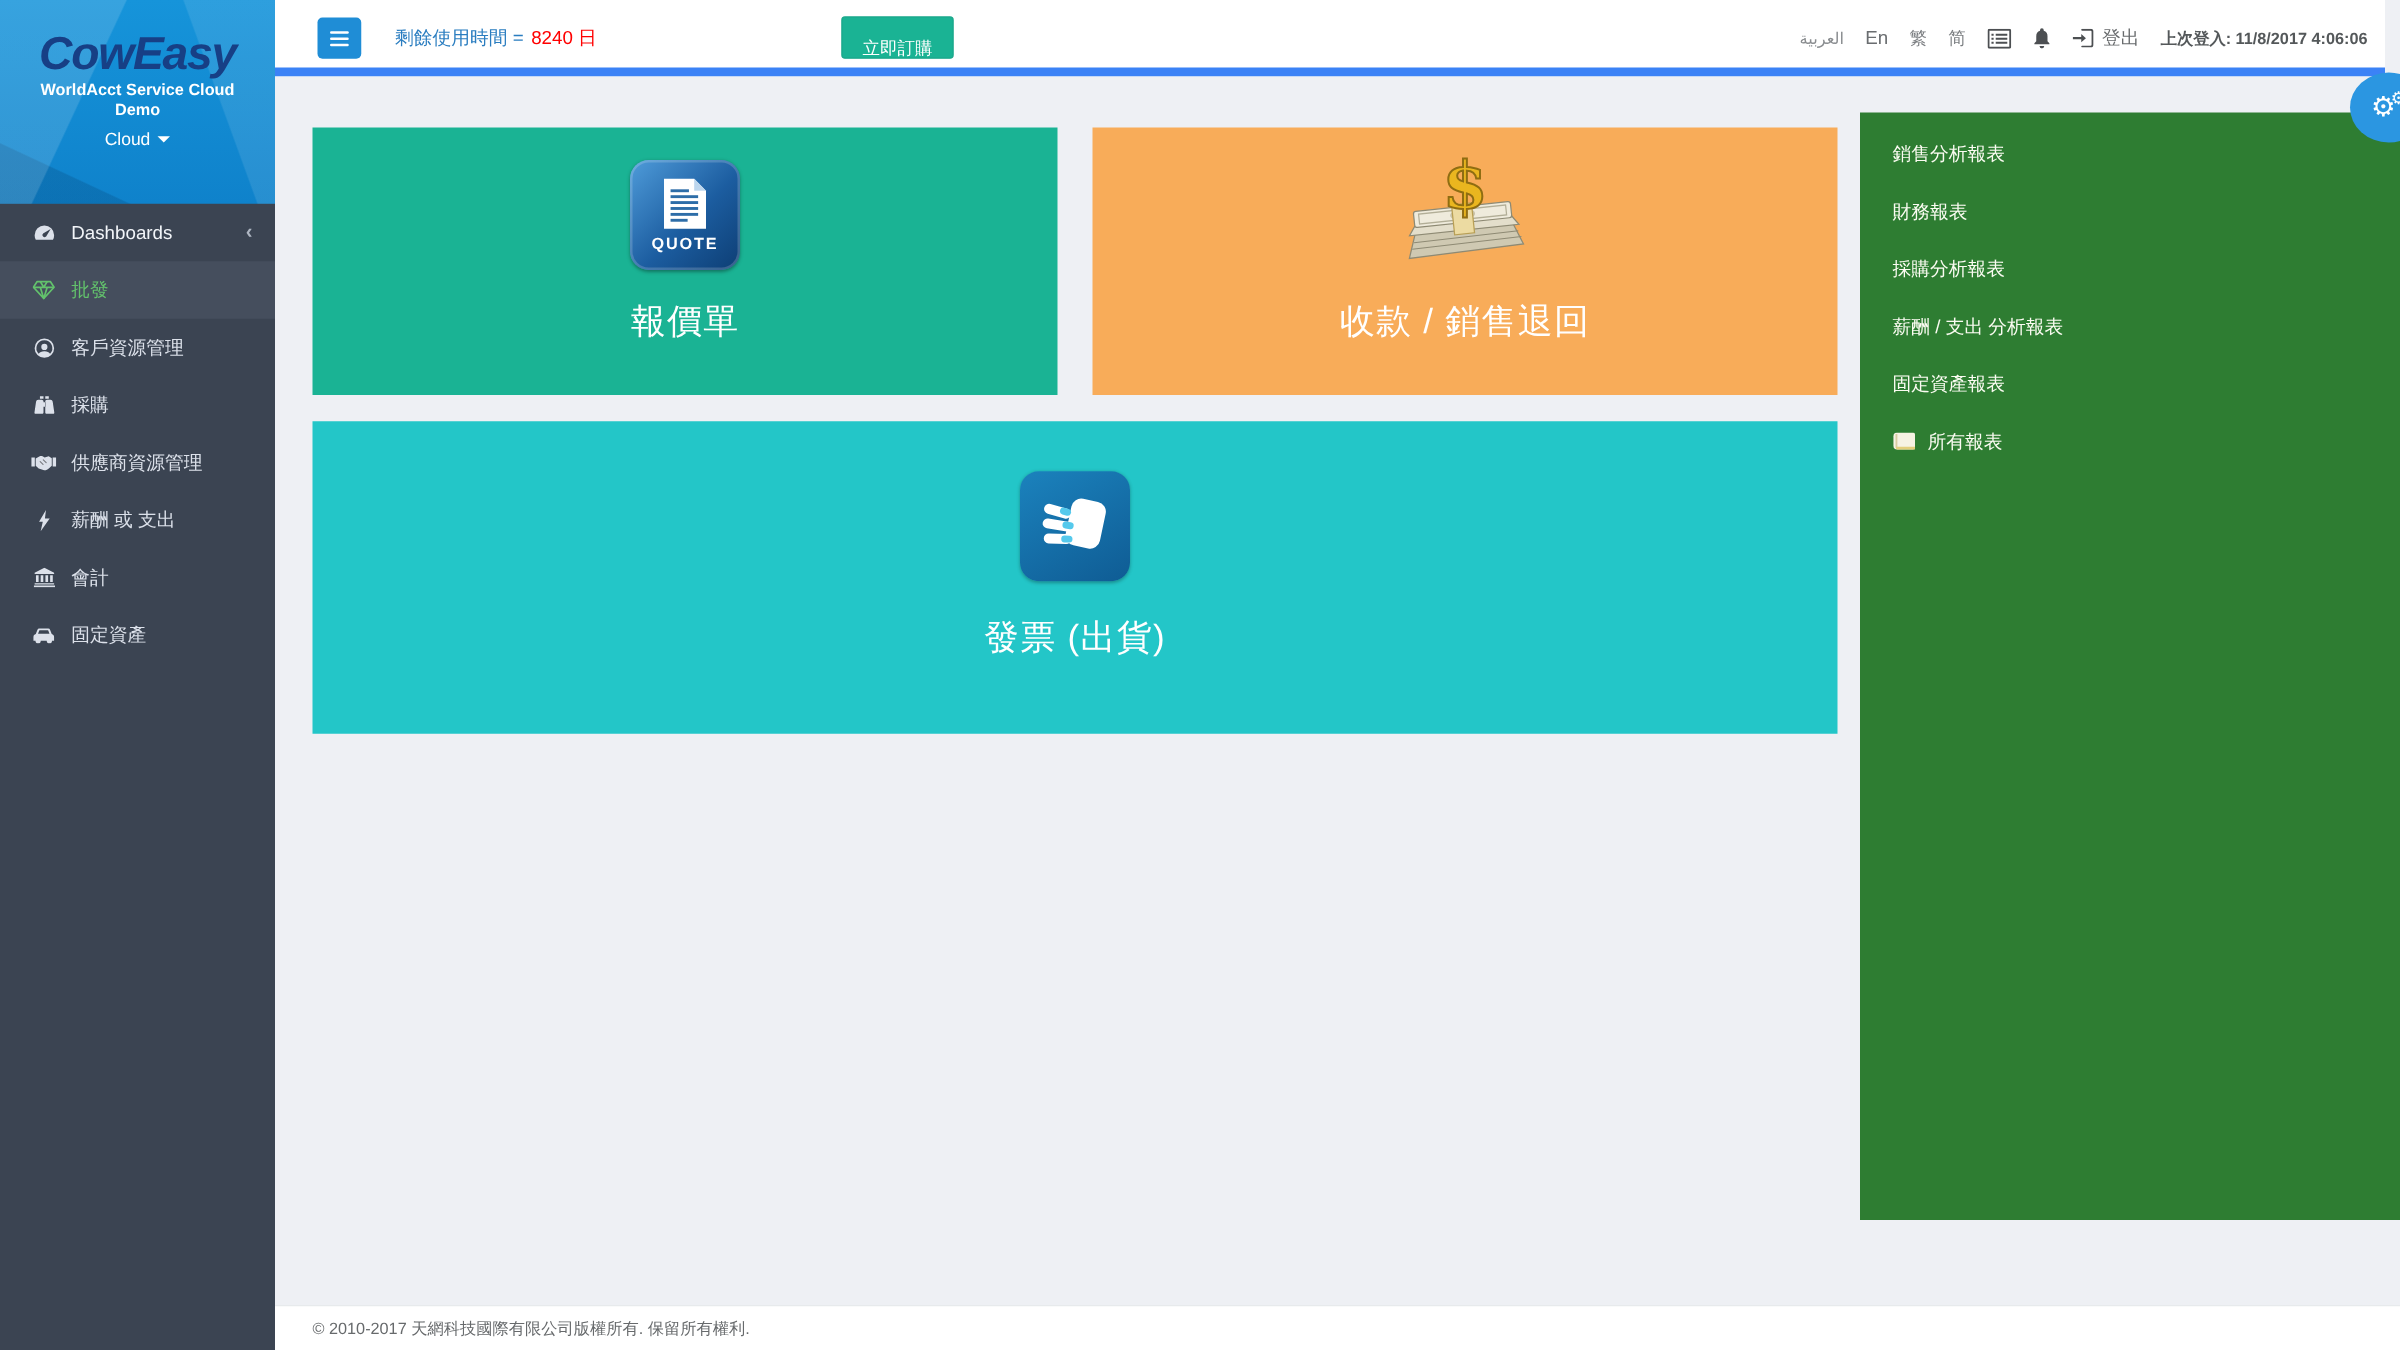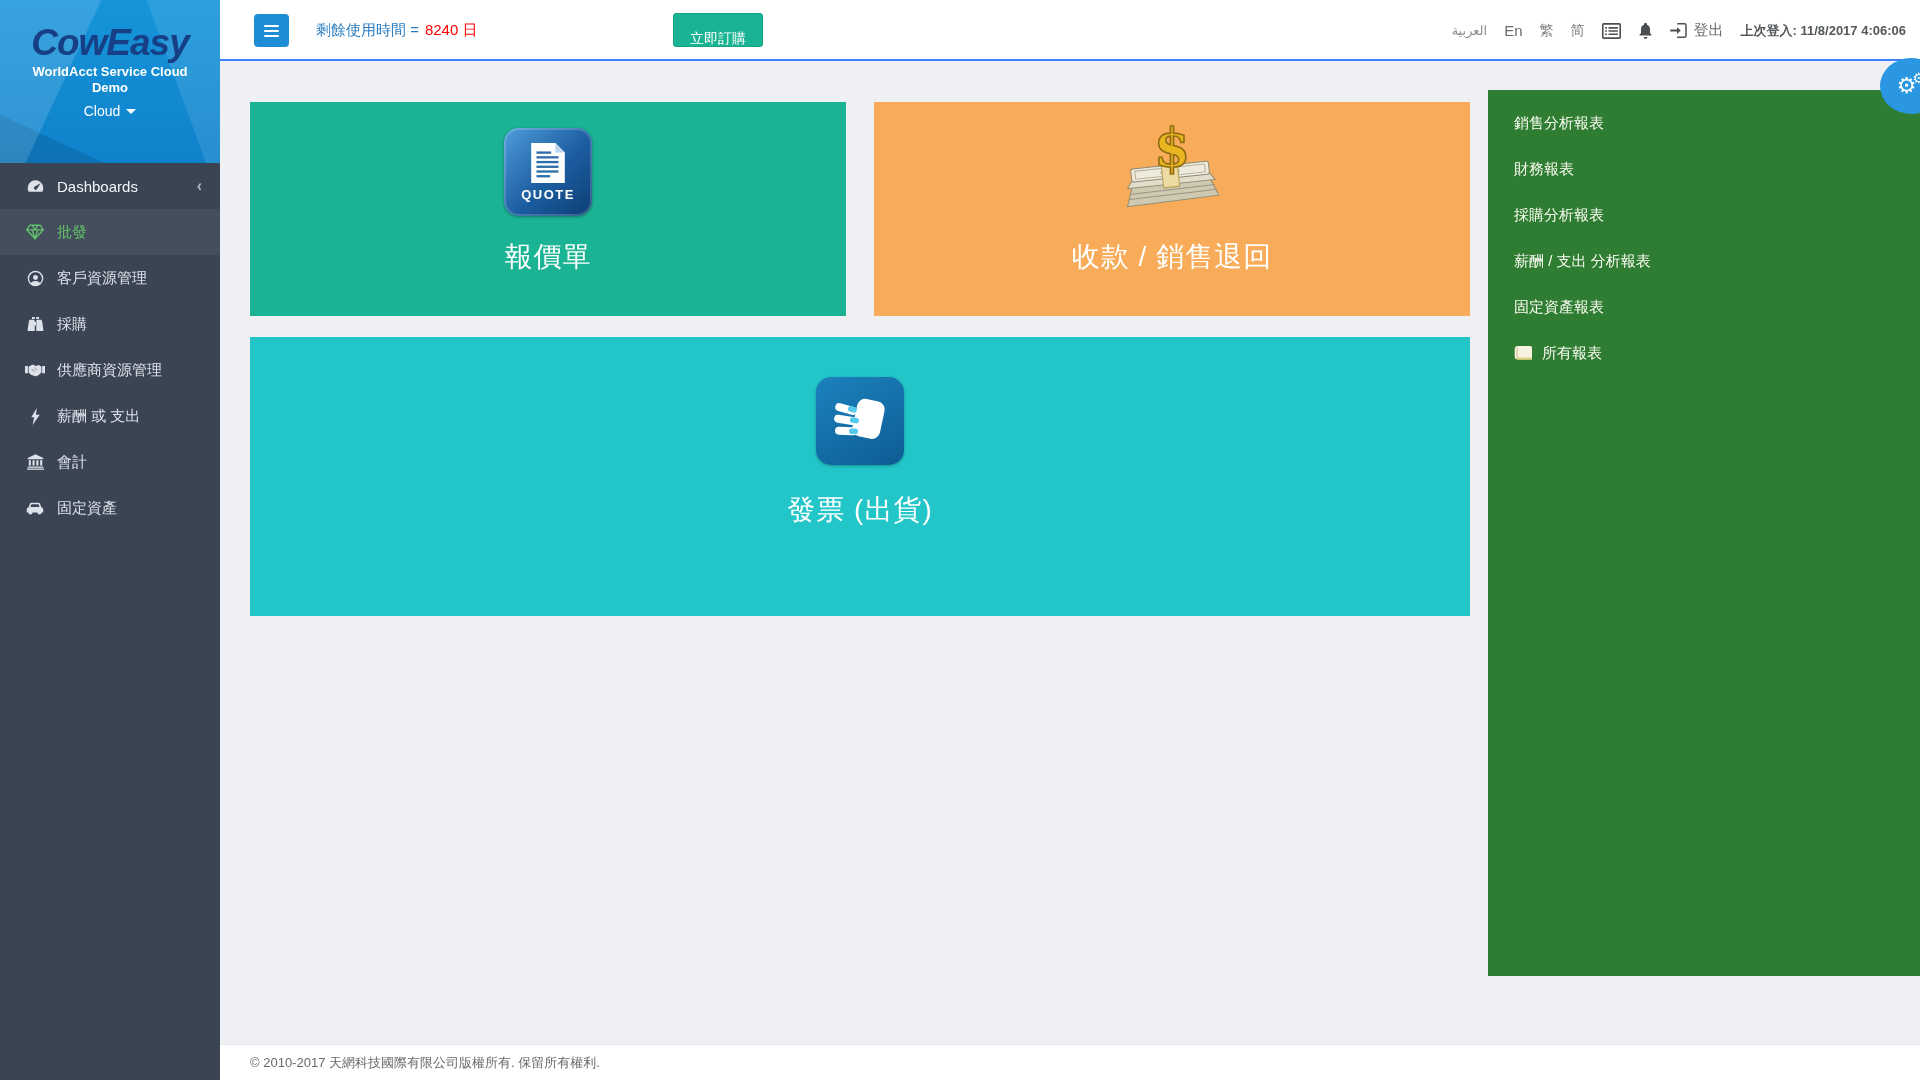--- a/index.html
+++ b/index.html
@@ -23,42 +23,42 @@
 
   .nav { margin-top:0; }
   .nav-item { height:46px; display:flex; align-items:center; padding:0 18px 0 24px; color:#dce1ea; font-size:15px; cursor:pointer; }
   .nav-item .nicon { width:22px; margin-right:11px; display:inline-flex; justify-content:center; color:#dce1ea; flex:0 0 22px; }
   .nav-item.header { color:#f2f5f9; }
   .nav-item.active { background:#454e5d; color:#63c26c; }
   .nav-item.active .nicon { color:#63c26c; }
   .nav-chevron { margin-left:auto; font-size:16px; color:#aeb6c2; font-weight:bold; }
 
   
-  .topbar { position:absolute; left:220px; right:0; top:0; height:61px; background:#ffffff; border-bottom:2px solid #3b82f6; z-index:4; }
+  .topbar { position:absolute; left:220px; right:12px; top:0; height:61px; background:#ffffff; border-bottom:7px solid #3b82f6; z-index:4; }
   .hamburger { position:absolute; left:34px; top:14px; width:35px; height:33px; background:#1f8dd6; border-radius:4px; border:none; cursor:pointer; display:flex; flex-direction:column; justify-content:center; align-items:center; gap:3px; }
   .hamburger i { display:block; width:15px; height:2px; background:#fff; border-radius:1px; }
   .remain { position:absolute; left:96px; top:0; height:61px; display:flex; align-items:center; font-size:15px; }
   .remain .lbl { color:#2a7dc0; }
   .remain .val { color:#ff0000; margin-left:6px; }
   .subscribe-btn { position:absolute; left:453px; top:13px; height:26px; padding:16px 16px; background:#1ab394; color:#fff; border:1px solid #18a689; border-radius:3px; font-size:14px; cursor:pointer; font-family:"Liberation Sans", sans-serif; }
   .topbar-right { position:absolute; right:14px; top:0; height:61px; display:flex; align-items:center; gap:17px; }
   .lang-link { font-size:14px; color:#7a7d80; cursor:pointer; text-decoration:none; }
   .lang-link.ar { font-size:13px; color:#8a8d90; }
   .lang-link.en { font-size:15px; color:#6a6d70; }
   .tb-icon { color:#4c4f52; cursor:pointer; display:inline-flex; align-items:center; }
   .logout { display:flex; align-items:center; gap:7px; color:#676a6c; font-size:15px; cursor:pointer; }
   .last-login { font-size:13px; color:#54585a; font-weight:bold; }
 
   
   .main { position:absolute; left:220px; top:61px; right:0; bottom:36px; background:#eef0f4; }
 
   .tile { position:absolute; display:flex; flex-direction:column; align-items:center; cursor:pointer; color:#fff; }
   .tile-quote   { left:30px;  top:41px;  width:596px;  height:214px; background:#1ab394; }
   .tile-receipt { left:654px; top:41px;  width:596px;  height:214px; background:#f8ac59; }
-  .tile-invoice { left:30px;  top:276px; width:1220px; height:279px; background:#23c6c8; }
+  .tile-invoice { left:30px;  top:276px; width:1220px; height:250px; background:#23c6c8; }
   .tile-label { font-size:28px; letter-spacing:1px; }
   .tile-quote .tile-label, .tile-receipt .tile-label { margin-top:22px; }
   .tile-invoice .tile-label { margin-top:26px; }
 
   .appicon-blue { width:88px; height:88px; border-radius:15px; margin-top:26px;
     background:linear-gradient(135deg,#4f9cda 0%,#1c5da0 55%,#0d3e74 100%);
     box-shadow:0 1px 3px rgba(0,0,0,.35), inset 0 0 0 2px rgba(255,255,255,.18);
     display:flex; flex-direction:column; align-items:center; justify-content:center; }
   .appicon-blue .cap { font-size:13px; font-weight:bold; letter-spacing:1.5px; color:#fff; margin-top:3px; }
   .appicon-inv { width:88px; height:88px; border-radius:15px; margin-top:40px;

